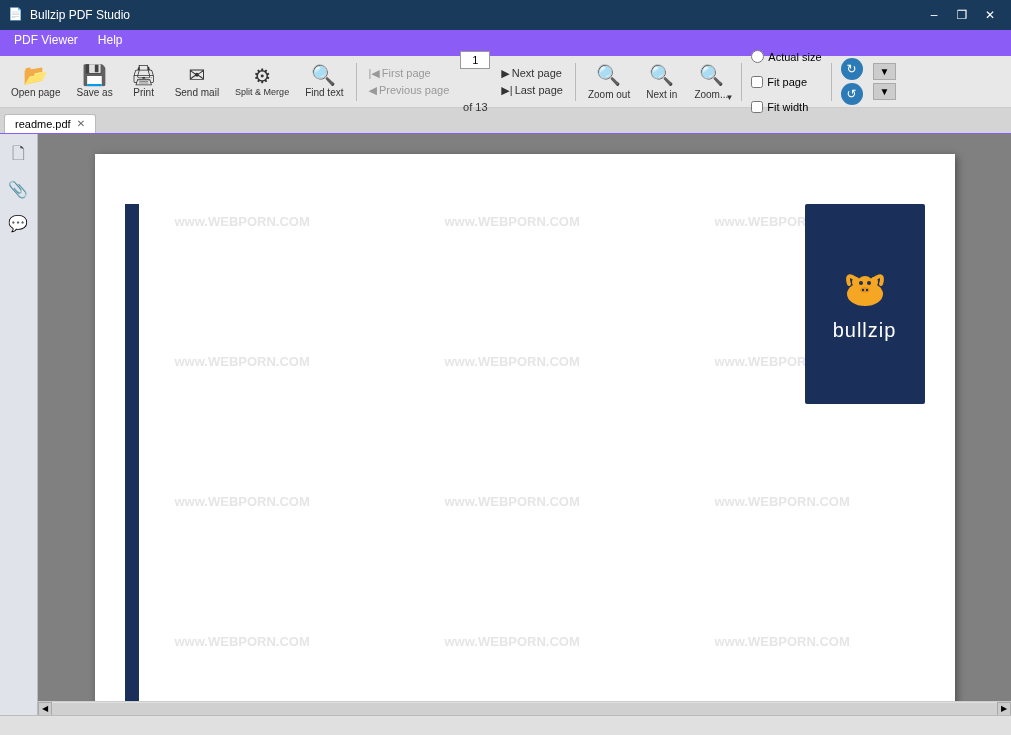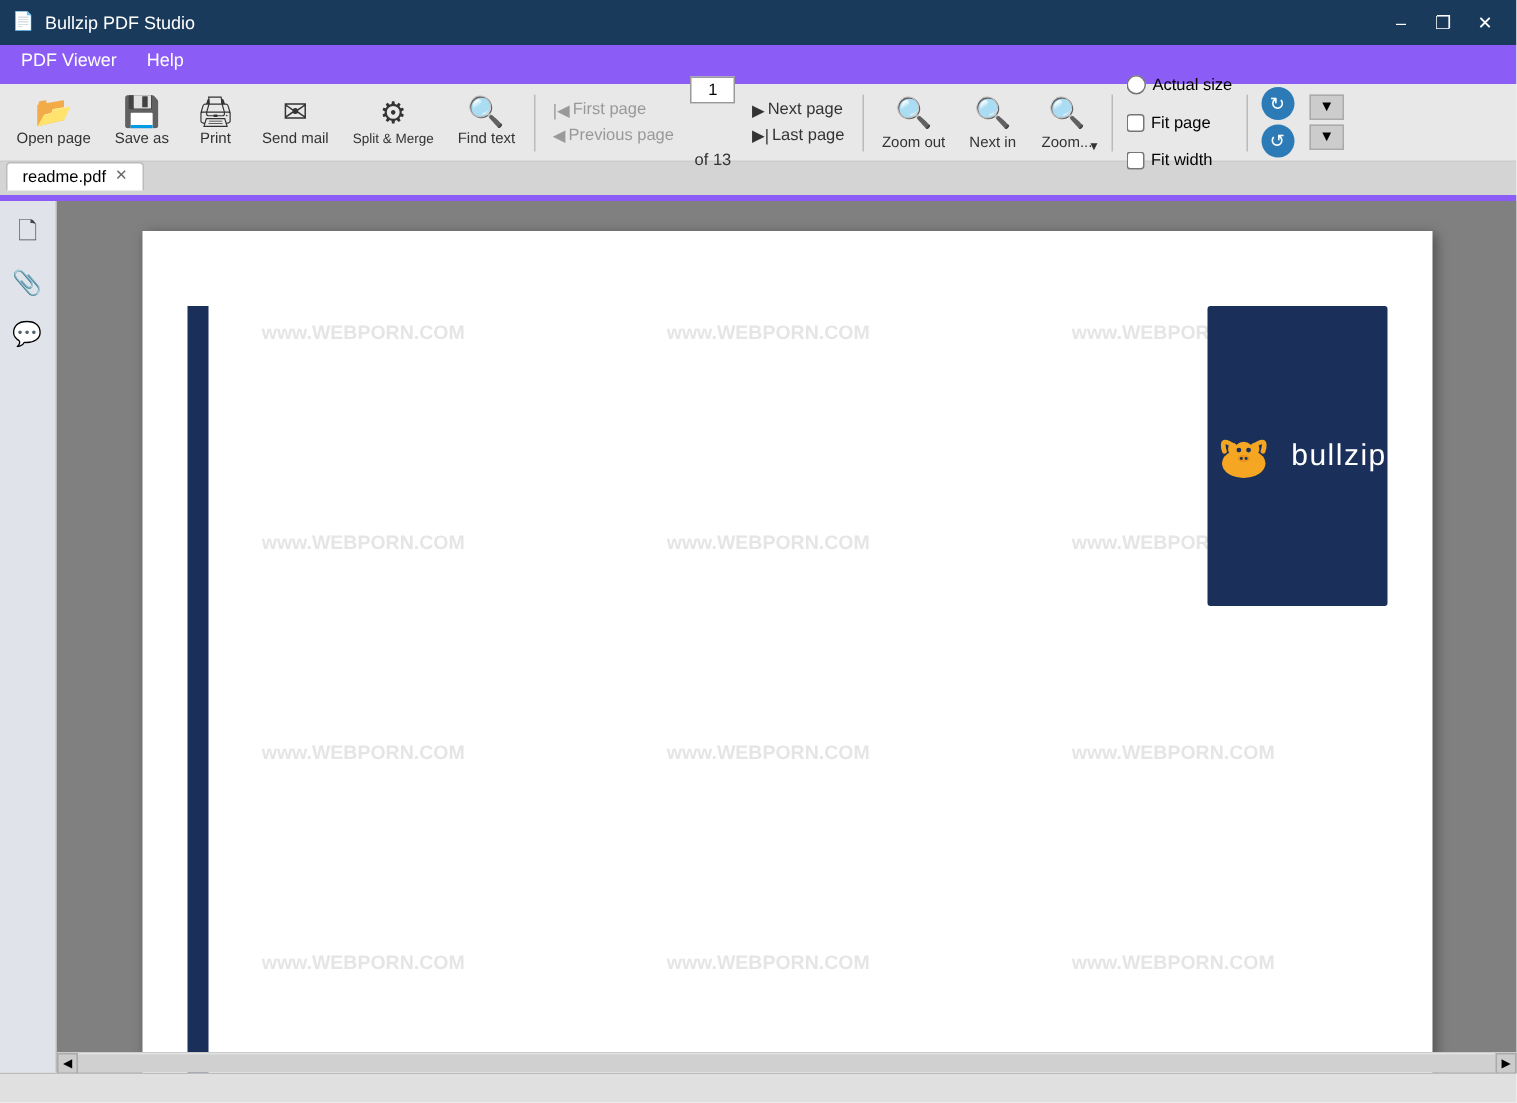--- a/index.html
+++ b/index.html
@@ -163,23 +163,23 @@
       font-size: 11px;
       cursor: pointer;
     }
     .view-option-row input[type="checkbox"] { width: 12px; height: 12px; }
 
     
     .tabs-bar {
       background: #d4d4d4;
       height: 26px;
       display: flex;
-      align-items: flex-start;
+      align-items: flex-end;
       padding: 0 4px;
-      border-bottom: 4px solid #8b5cf6;
+      border-bottom: 1px solid #8b5cf6;
     }
     .tab {
       background: #f5f5f5;
       border: 1px solid #bbb;
       border-bottom: none;
       padding: 3px 10px;
       font-size: 11px;
       cursor: pointer;
       display: flex;
       align-items: center;
@@ -264,21 +264,21 @@
 
     
     .bullzip-logo {
       position: absolute;
       right: 30px;
       top: 50px;
       width: 120px;
       height: 200px;
       background: #1a2f5a;
       display: flex;
-      flex-direction: row;
+      flex-direction: column;
       align-items: center;
       justify-content: center;
       gap: 8px;
       border-radius: 2px;
     }
     .bullzip-text {
       color: white;
       font-size: 20px;
       font-weight: 300;
       letter-spacing: 1px;

